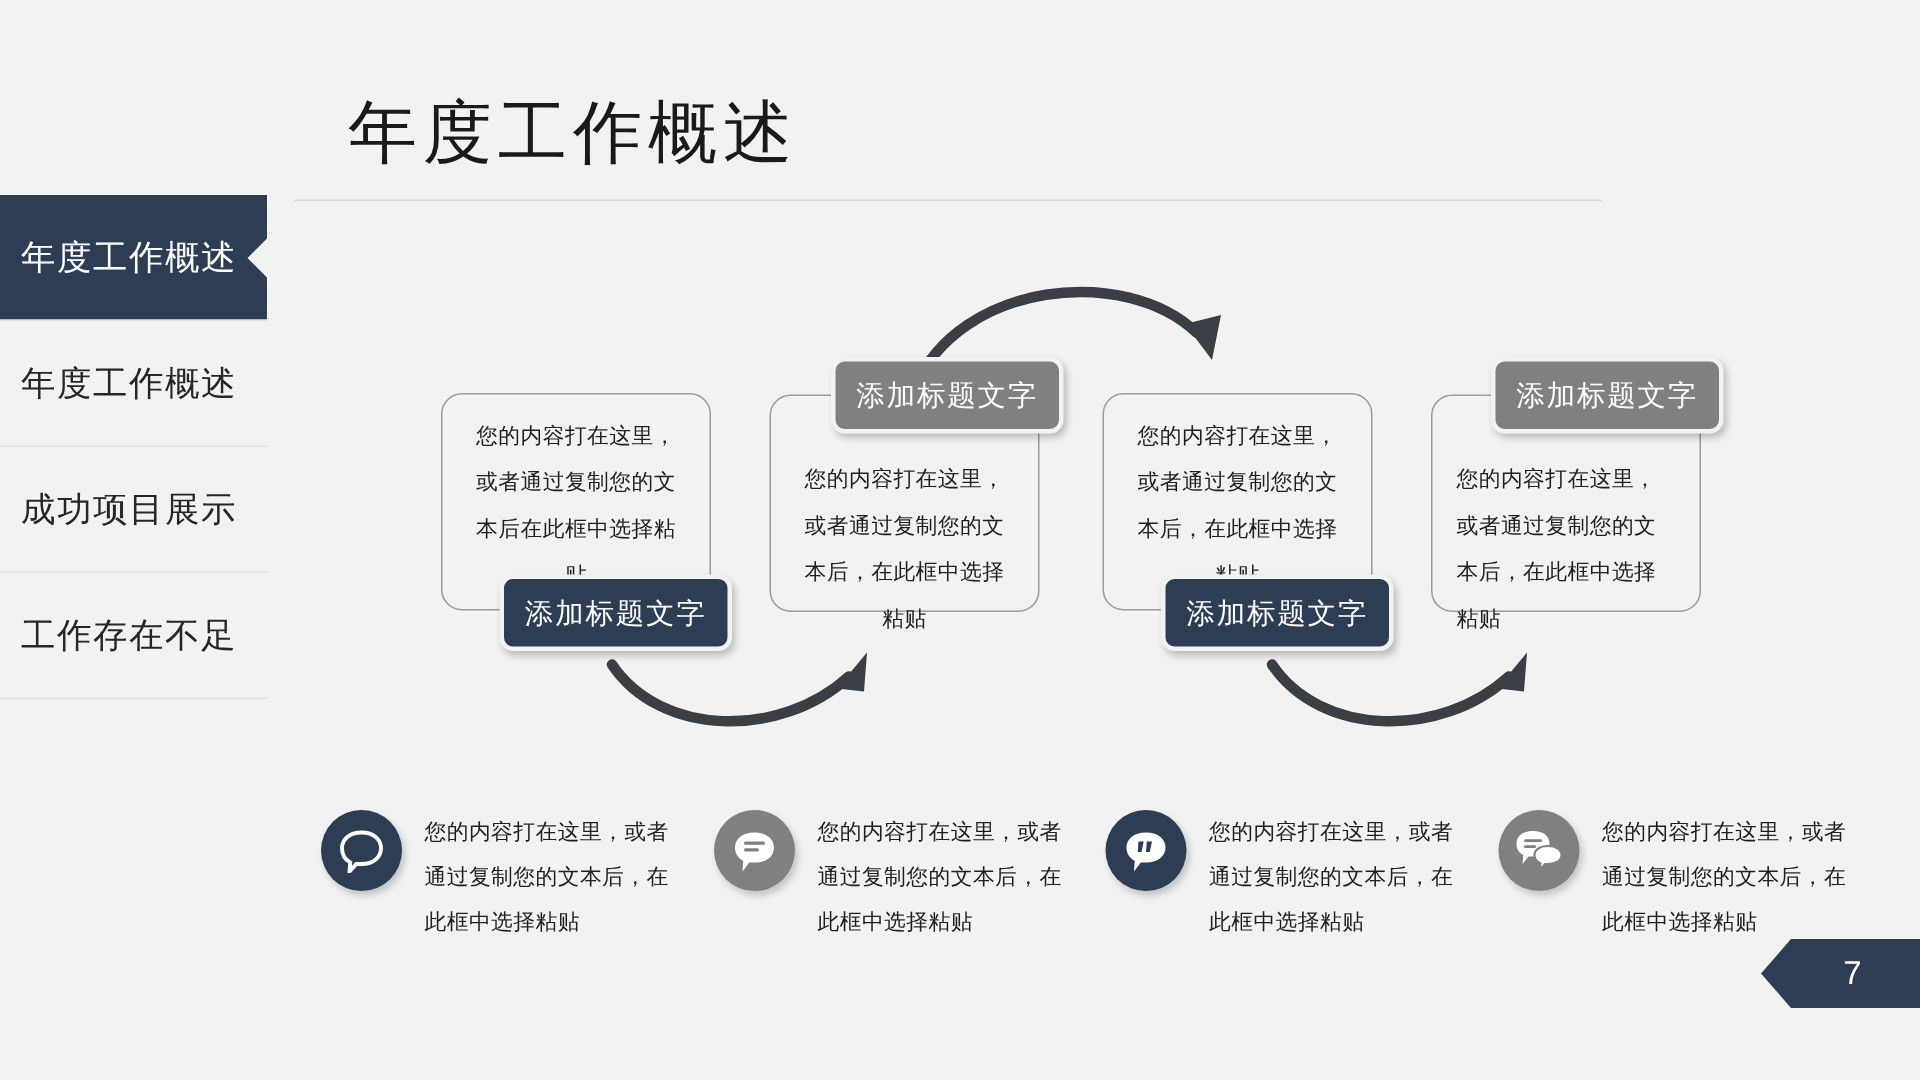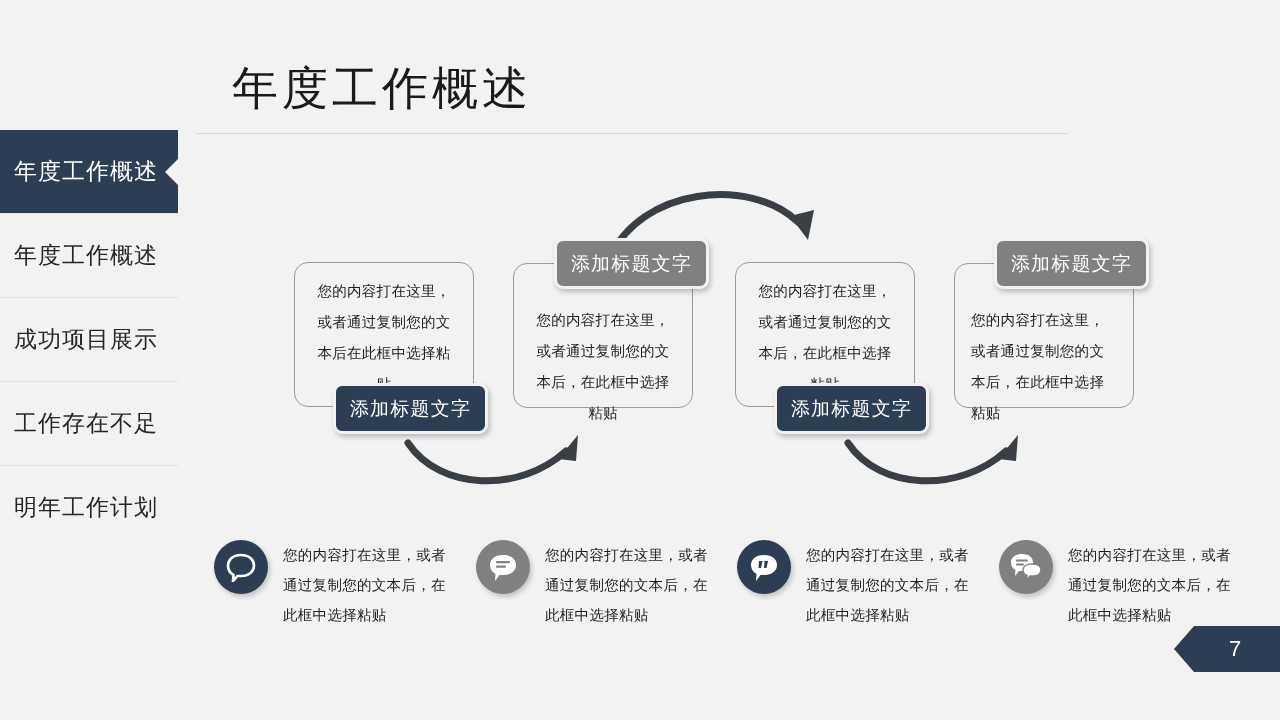--- a/index.html
+++ b/index.html
@@ -192,23 +192,20 @@
   <div class="nav-item" style="top:168px;">
     <span class="nav-label">成功项目展示</span>
   </div>
 
   <div class="nav-divider" style="top:251px;"></div>
   <div class="nav-item" style="top:252px;text-align:center;">
     <span class="nav-label">工作存在不足</span>
   </div>
 
   <div class="nav-divider" style="top:335px;"></div>
-  <div class="nav-item" style="top:336px;">
-    <span class="nav-label">明年工作计划</span>
-  </div>
 </div>
 
 <h1 id="page-title">年度工作概述</h1>
 <div id="title-rule"></div>
 
 <svg class="arrow-svg" style="left:450px; top:170px; width:380px; height:90px;" viewBox="0 0 380 90">
   <path d="M 160 88 C 190 18, 300 6, 348 52" fill="none" stroke="#3a3f45" stroke-width="7" stroke-linecap="round"></path>
   <polygon points="358,70 340,46 364,40" fill="#3a3f45"></polygon>
 </svg>
 

